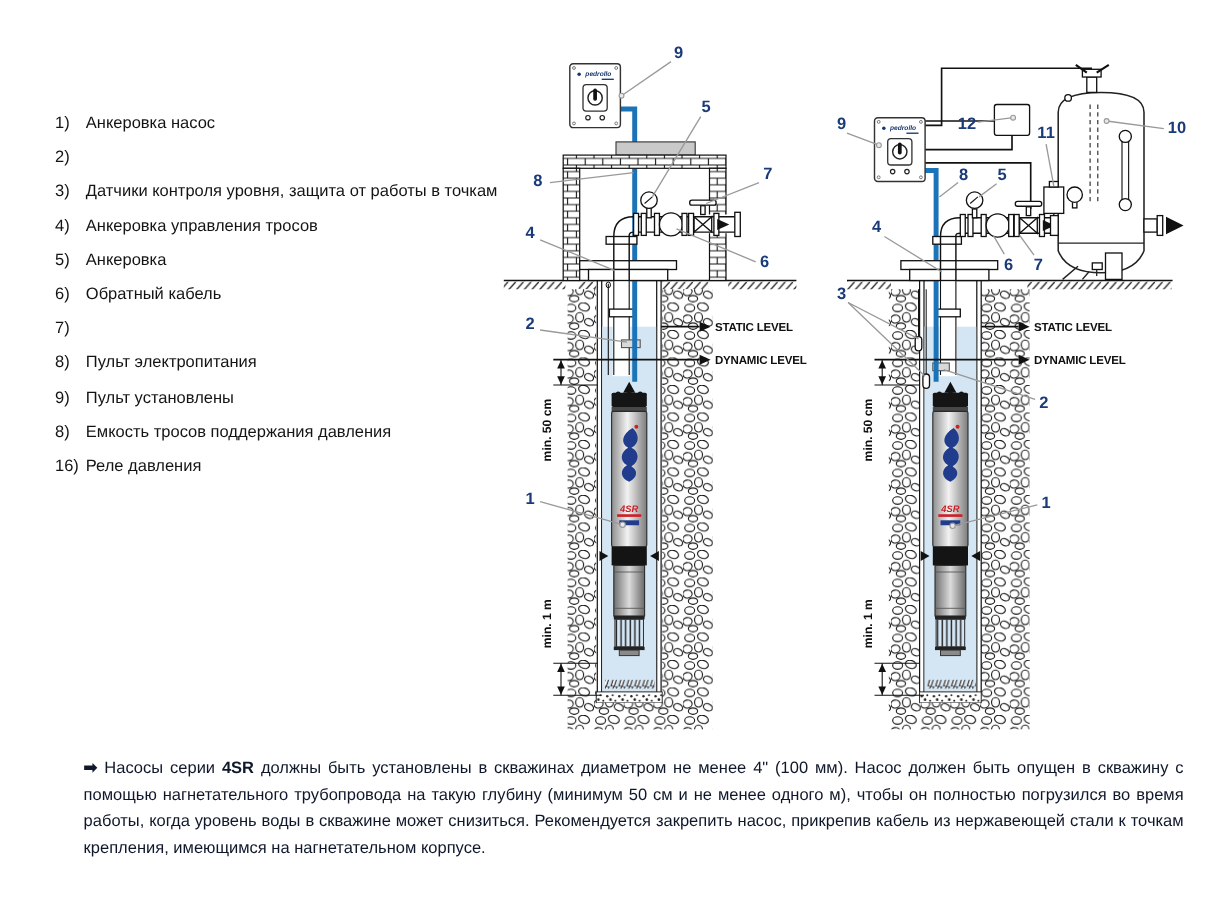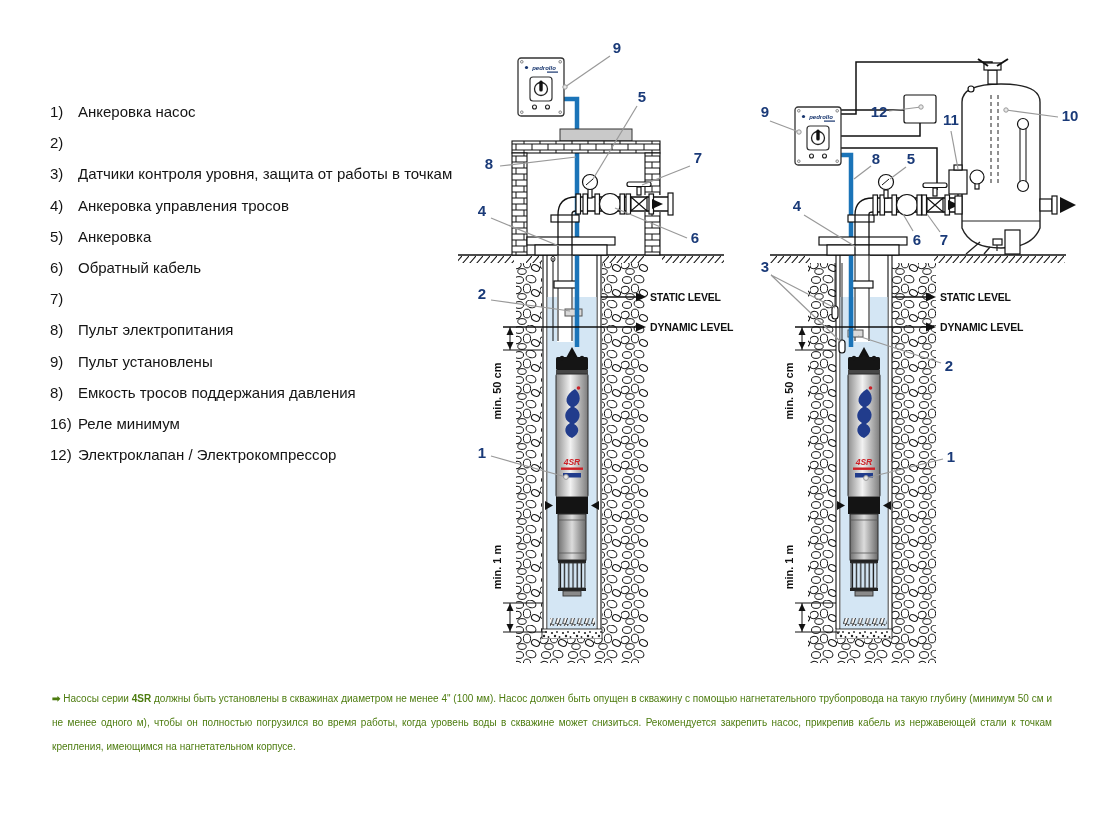--- a/index.html
+++ b/index.html
@@ -9,22 +9,22 @@
   }
   .title {
     position:absolute; left:50px; top:55px; font-size:18px; font-weight:bold;
     color:#17356e; letter-spacing:.2px;
   }
   .parts { position:absolute; left:50px; top:103px; list-style:none; margin:0; padding:0; }
   .parts .row { display:flex; align-items:baseline; height:18.6px; margin-bottom:12.6px;
     font-size:15px; color:#141414; }
   .parts .num { width:28px; flex:0 0 28px; }
   .note {
-    position:absolute; left:52px; top:687px; width:1000px; font-size:10px;
-    line-height:24px; text-align:justify; color:#4d7c0f;
+    position:absolute; left:76px; top:687px; width:1000px; font-size:15px;
+    line-height:24px; text-align:justify; color:#0f172a;
   }
   .note b { font-weight:bold; }
   .note .arr { font-weight:bold; }
   svg.diagram { position:absolute; left:0; top:0; }
   svg text { font-family:"Liberation Sans", sans-serif; }
   .co { font-size:15px; font-weight:bold; fill:#1a3a78; }
   .lvl { font-size:10.5px; font-weight:bold; fill:#101010; letter-spacing:-0.2px; }
   .dim { font-size:11px; font-weight:bold; fill:#101010; }
   .lead { stroke:#999; stroke-width:1.2; fill:none; }
   .pipe { stroke:#111; stroke-width:1.3; fill:none; }
@@ -72,25 +72,21 @@
     <li class="row">
         <span class="num">9)</span>
         <span>Пульт установлены</span>
       </li>
     <li class="row">
         <span class="num">8)</span>
         <span>Емкость тросов поддержания давления</span>
       </li>
     <li class="row">
         <span class="num">16)</span>
-        <span>Реле минимум</span>
-      </li>
-    <li class="row">
-        <span class="num">12)</span>
-        <span>Электроклапан / Электрокомпрессор</span>
+        <span>Реле давления</span>
       </li>
   </ul>
 
   <svg class="diagram" width="1109" height="821" viewBox="0 0 1109 821">
     <defs>
       <linearGradient id="metal" x1="0" y1="0" x2="1" y2="0">
         <stop offset="0" stop-color="#8f8f8f"></stop>
           <stop offset="0.45" stop-color="#f2f2f2"></stop>
           <stop offset="1" stop-color="#7c7c7c"></stop>
       </linearGradient>

